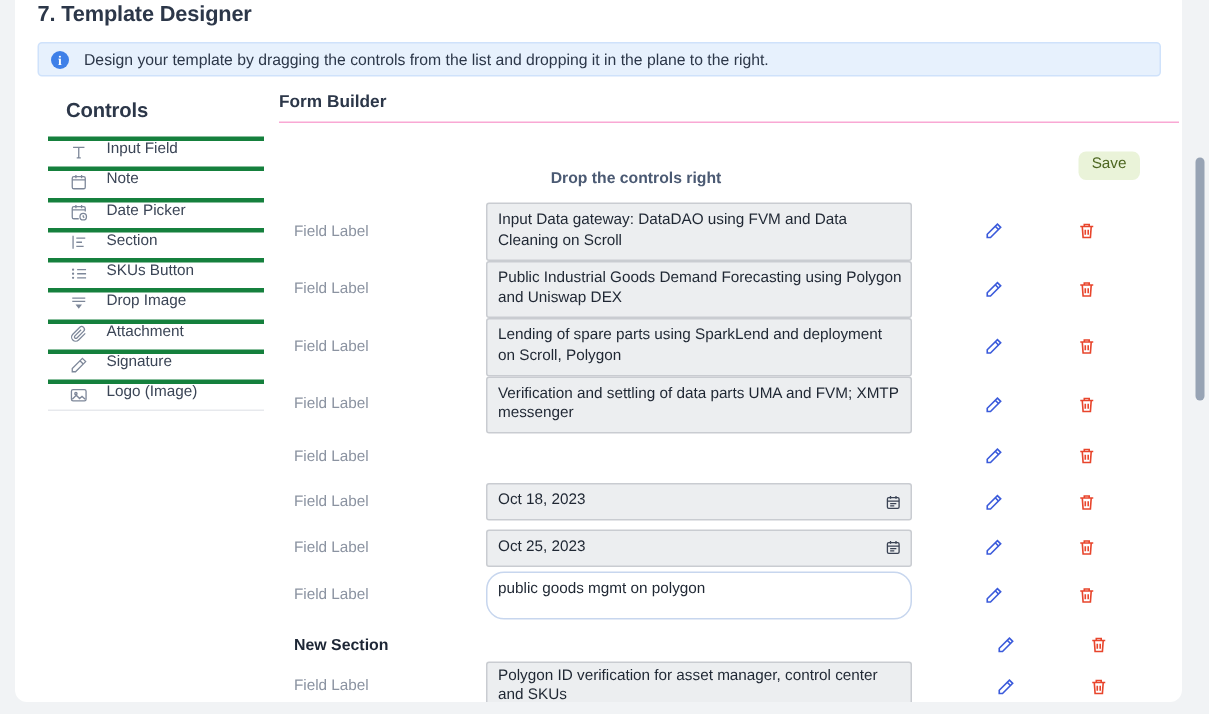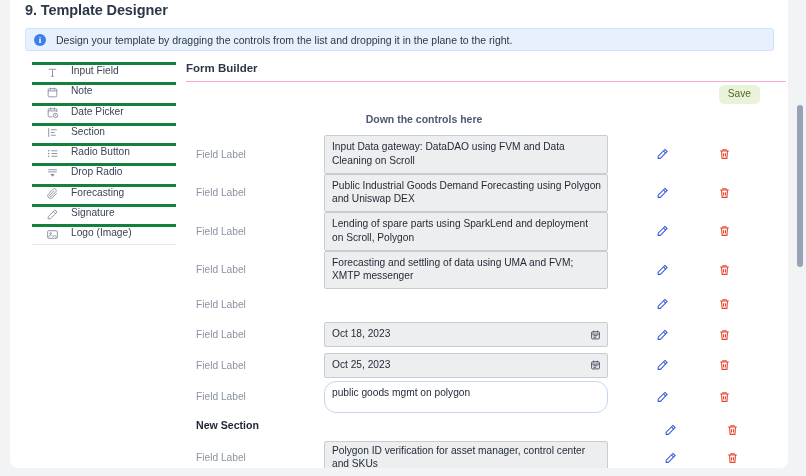--- a/index.html
+++ b/index.html
@@ -111,21 +111,21 @@
     padding-bottom: 7px;
     border-bottom: 1px solid #f9a8d4;
     width: 600px;
   }
   #save-row {
     position: relative;
     height: 26px;
   }
   #save-button {
     position: absolute;
-    right: 26px; top: 3px;
+    right: 26px; top: 19px;
     background: #eaf3d9;
     color: #4d6620;
     border: none;
     border-radius: 5px;
     font-size: 10.2px;
     padding: 4px 9px 5px 9px;
     font-family: "Liberation Sans", sans-serif;
     cursor: pointer;
     line-height: 1;
   }
@@ -212,21 +212,21 @@
     color: #e8452c;
     cursor: pointer;
     margin-left: 49px;
     flex: 0 0 auto;
   }
   .edit-icon svg, .del-icon svg { display: block; }
 
   
   .section-header-row {
     display: flex;
-    align-items: flex-start;
+    align-items: center;
     position: relative;
     height: 22px;
     margin-top: 6px;
   }
   .section-title {
     width: 138px;
     flex: 0 0 auto;
     padding-left: 10px;
     font-size: 10.6px;
     font-weight: bold;
@@ -252,28 +252,29 @@
     background: #97a3b4;
     border-radius: 3px;
     cursor: pointer;
   }
 </style>
 </head>
 <body>
 
 <div id="card">
 
-  <div id="page-title">9. Template Designer</div>
+  <div id="page-title">7. Template Designer</div>
 
   <div id="info-banner">
     <div id="info-icon">i</div>
     <div id="info-text">Design your template by dragging the controls from the list and dropping it in the plane to the right.</div>
   </div>
 
   <div id="controls-panel">
+    <div id="controls-heading">Controls</div>
     <div id="controls-list">
         <div class="control-item">
           <span class="control-icon">
             <svg width="13" height="13" viewBox="0 0 24 24" fill="none" stroke="currentColor" stroke-width="1.6">
               <path d="M5 6h14M12 6v13M9.5 19h5"></path>
             </svg>
           </span>
           <span class="control-label">Input Field</span>
         </div>
         <div class="control-item">
@@ -307,38 +308,38 @@
         </div>
         <div class="control-item">
           <span class="control-icon">
             <svg width="13" height="13" viewBox="0 0 24 24" fill="none" stroke="currentColor" stroke-width="1.6">
               <circle cx="5" cy="7" r="1.4" fill="currentColor" stroke="none"></circle>
               <circle cx="5" cy="12" r="1.4" fill="currentColor" stroke="none"></circle>
               <circle cx="5" cy="17" r="1.4" fill="currentColor" stroke="none"></circle>
               <path d="M10 7h11M10 12h11M10 17h11"></path>
             </svg>
           </span>
-          <span class="control-label">Radio Button</span>
+          <span class="control-label">SKUs Button</span>
         </div>
         <div class="control-item">
           <span class="control-icon">
             <svg width="13" height="13" viewBox="0 0 24 24" fill="none" stroke="currentColor" stroke-width="1.6">
               <path d="M4 5h16M4 9h16"></path>
               <path d="M8 13l4 5 4-5z" fill="currentColor" stroke="none"></path>
             </svg>
           </span>
-          <span class="control-label">Drop Radio</span>
+          <span class="control-label">Drop Image</span>
         </div>
         <div class="control-item">
           <span class="control-icon">
             <svg width="13" height="13" viewBox="0 0 24 24" fill="none" stroke="currentColor" stroke-width="1.6">
               <path d="M20 11.5l-8.2 8.2a5 5 0 0 1-7.1-7.1l8.6-8.6a3.4 3.4 0 0 1 4.8 4.8l-8.6 8.6a1.8 1.8 0 0 1-2.5-2.5l7.9-7.9"></path>
             </svg>
           </span>
-          <span class="control-label">Forecasting</span>
+          <span class="control-label">Attachment</span>
         </div>
         <div class="control-item">
           <span class="control-icon">
             <svg width="13" height="13" viewBox="0 0 24 24" fill="none" stroke="currentColor" stroke-width="1.6">
               <path d="M16.5 3.5l4 4L8 20H4v-4z"></path>
               <path d="M13.5 6.5l4 4"></path>
             </svg>
           </span>
           <span class="control-label">Signature</span>
         </div>
@@ -353,21 +354,21 @@
           <span class="control-label">Logo (Image)</span>
         </div>
       </div>
   </div>
 
   <div id="builder-panel">
     <div id="builder-heading">Form Builder</div>
     <div id="save-row">
       <button id="save-button">Save</button>
     </div>
-    <div id="drop-hint">Down the controls here</div>
+    <div id="drop-hint">Drop the controls right</div>
     <div id="rows">
         <div class="form-row">
           <div class="row-label">Field Label</div>
           <div class="field-wrap">
             <div class="field-input">Input Data gateway: DataDAO using FVM and Data Cleaning on Scroll</div>
           </div>
           <div class="row-actions">
             <span class="edit-icon">
               <svg width="13" height="13" viewBox="0 0 24 24" fill="none" stroke="currentColor" stroke-width="2">
                 <path d="M16.5 3.5l4 4L8 20H4v-4z"></path>
@@ -424,21 +425,21 @@
                 <path d="M9 6.5V4h6v2.5"></path>
                 <path d="M6.5 6.5l1 13.5h9l1-13.5"></path>
                 <path d="M10.2 10.5v6M13.8 10.5v6"></path>
               </svg>
             </span>
           </div>
         </div>
         <div class="form-row">
           <div class="row-label">Field Label</div>
           <div class="field-wrap">
-            <div class="field-input">Forecasting and settling of data using UMA and FVM; XMTP messenger</div>
+            <div class="field-input">Verification and settling of data parts UMA and FVM; XMTP messenger</div>
           </div>
           <div class="row-actions">
             <span class="edit-icon">
               <svg width="13" height="13" viewBox="0 0 24 24" fill="none" stroke="currentColor" stroke-width="2">
                 <path d="M16.5 3.5l4 4L8 20H4v-4z"></path>
                 <path d="M13.8 6.2l4 4"></path>
               </svg>
             </span>
             <span class="del-icon">
               <svg width="13" height="13" viewBox="0 0 24 24" fill="none" stroke="currentColor" stroke-width="2">

